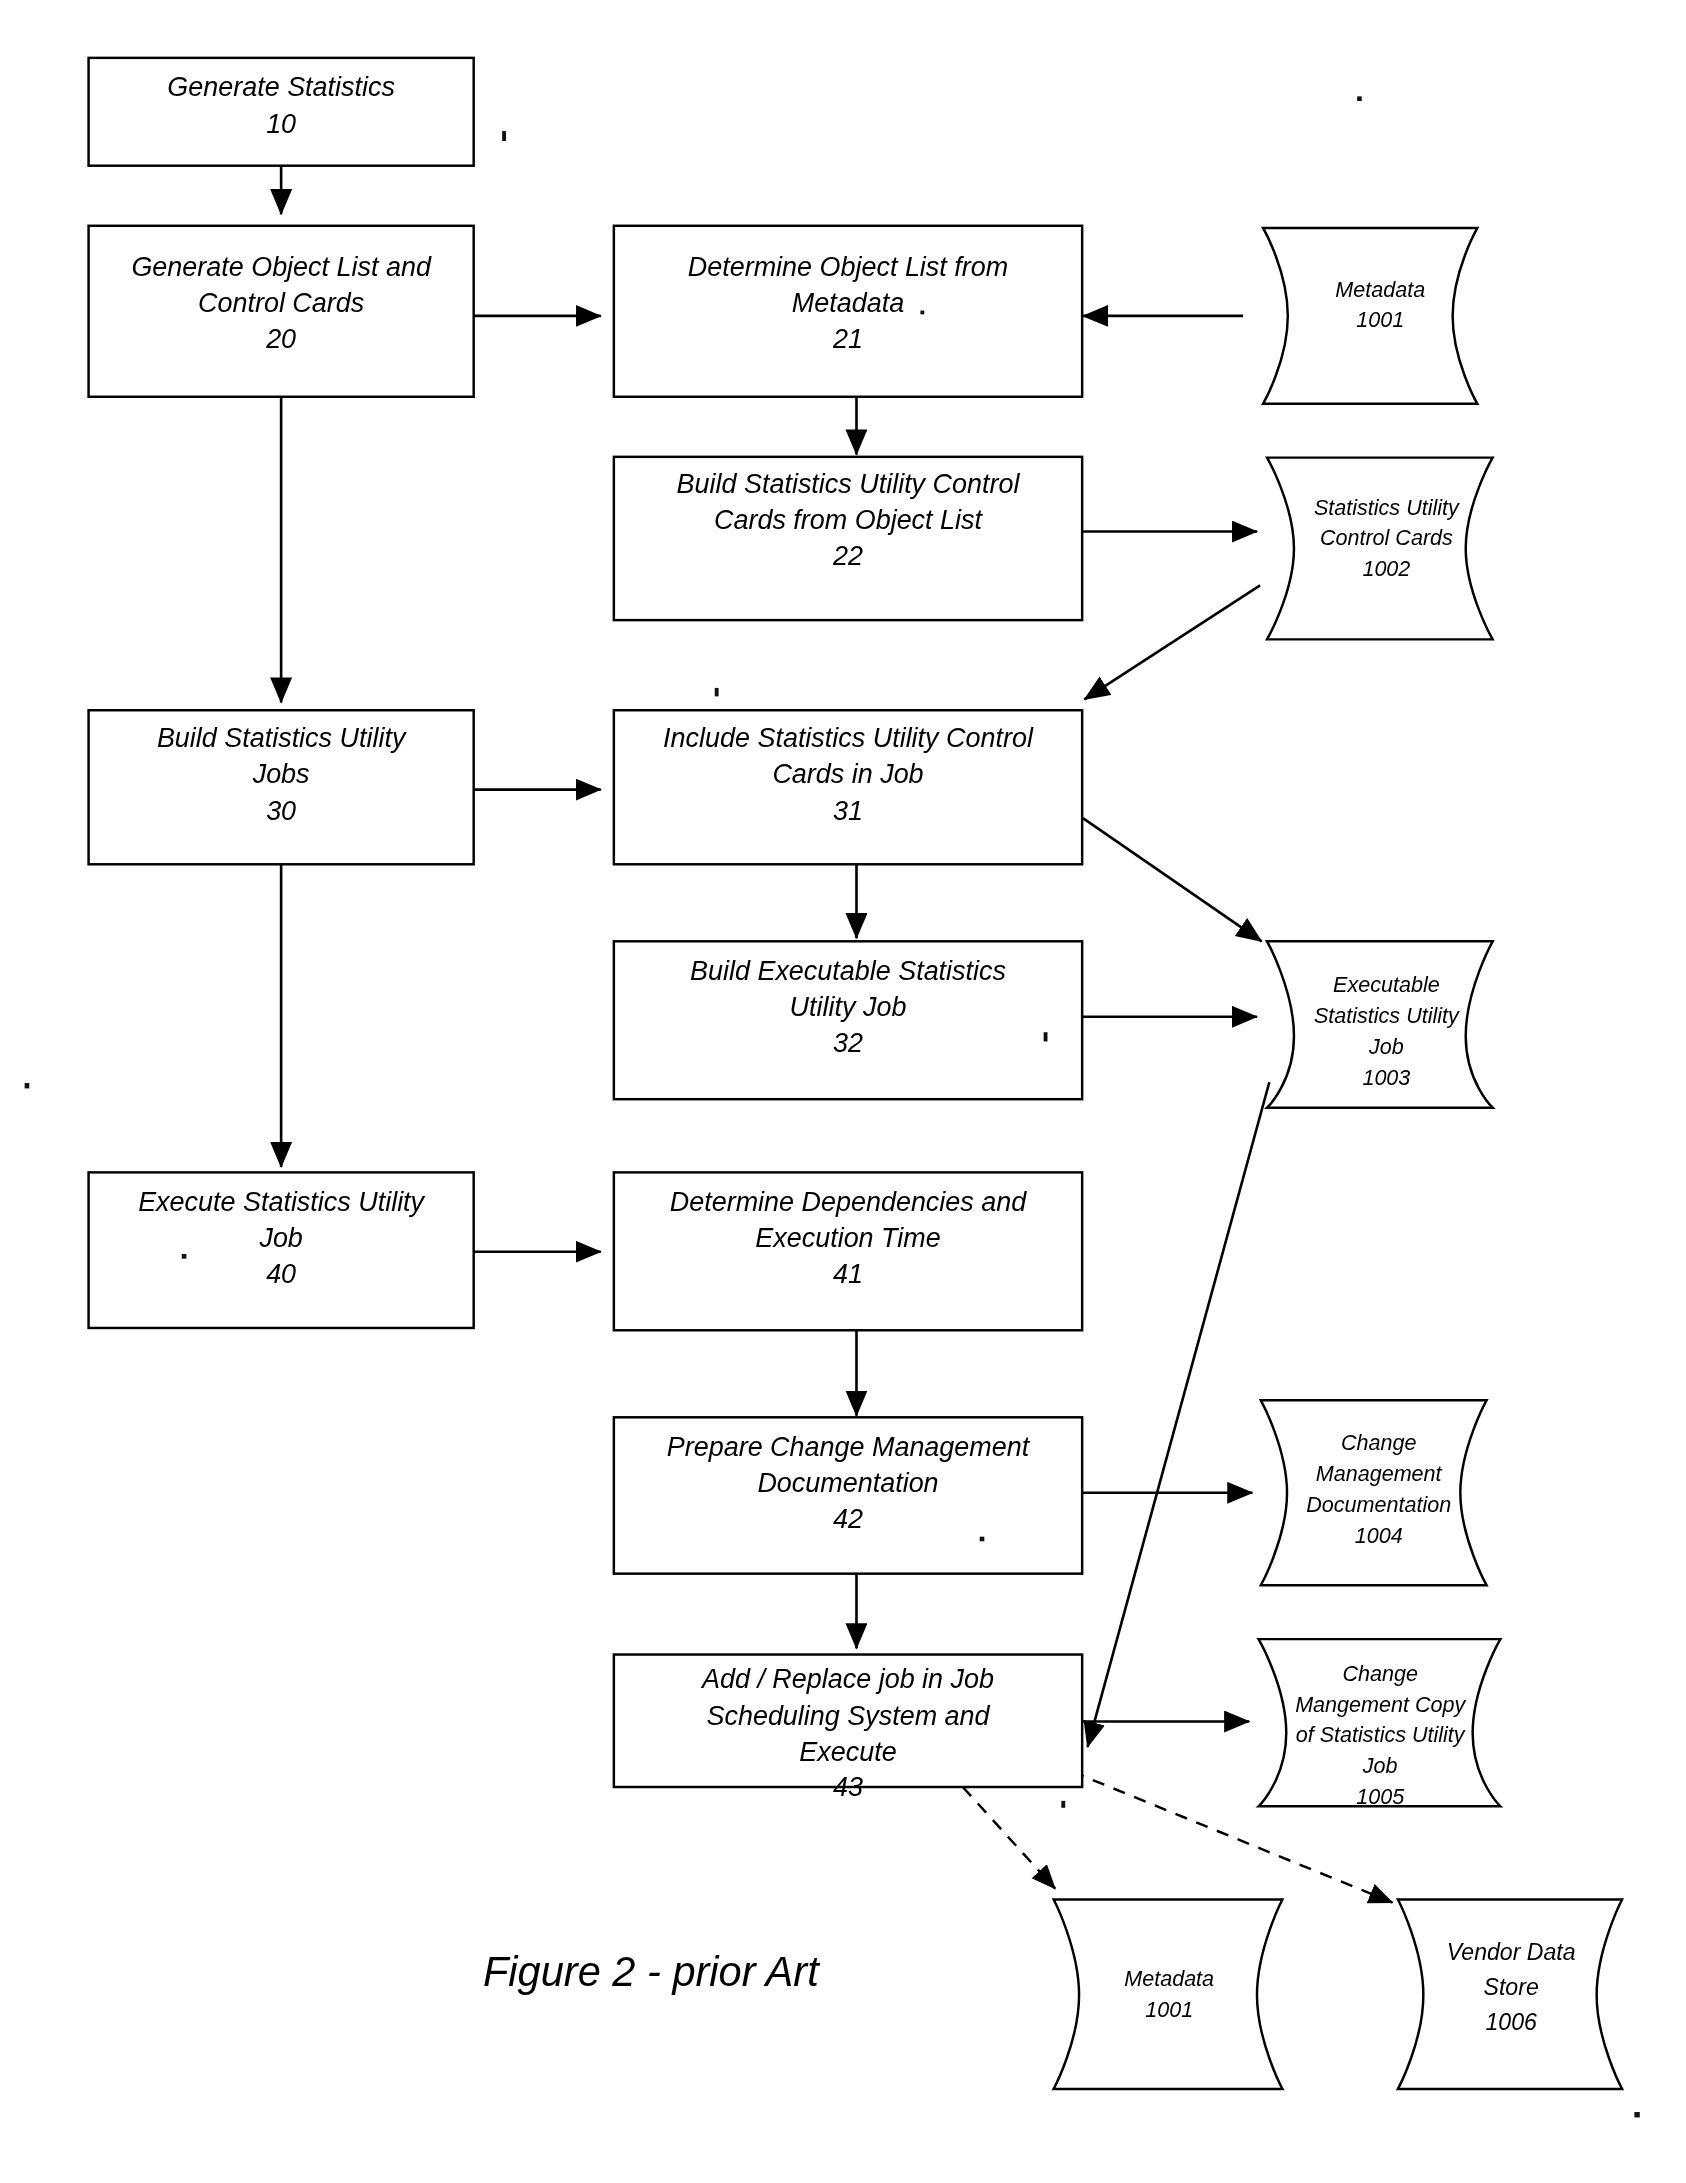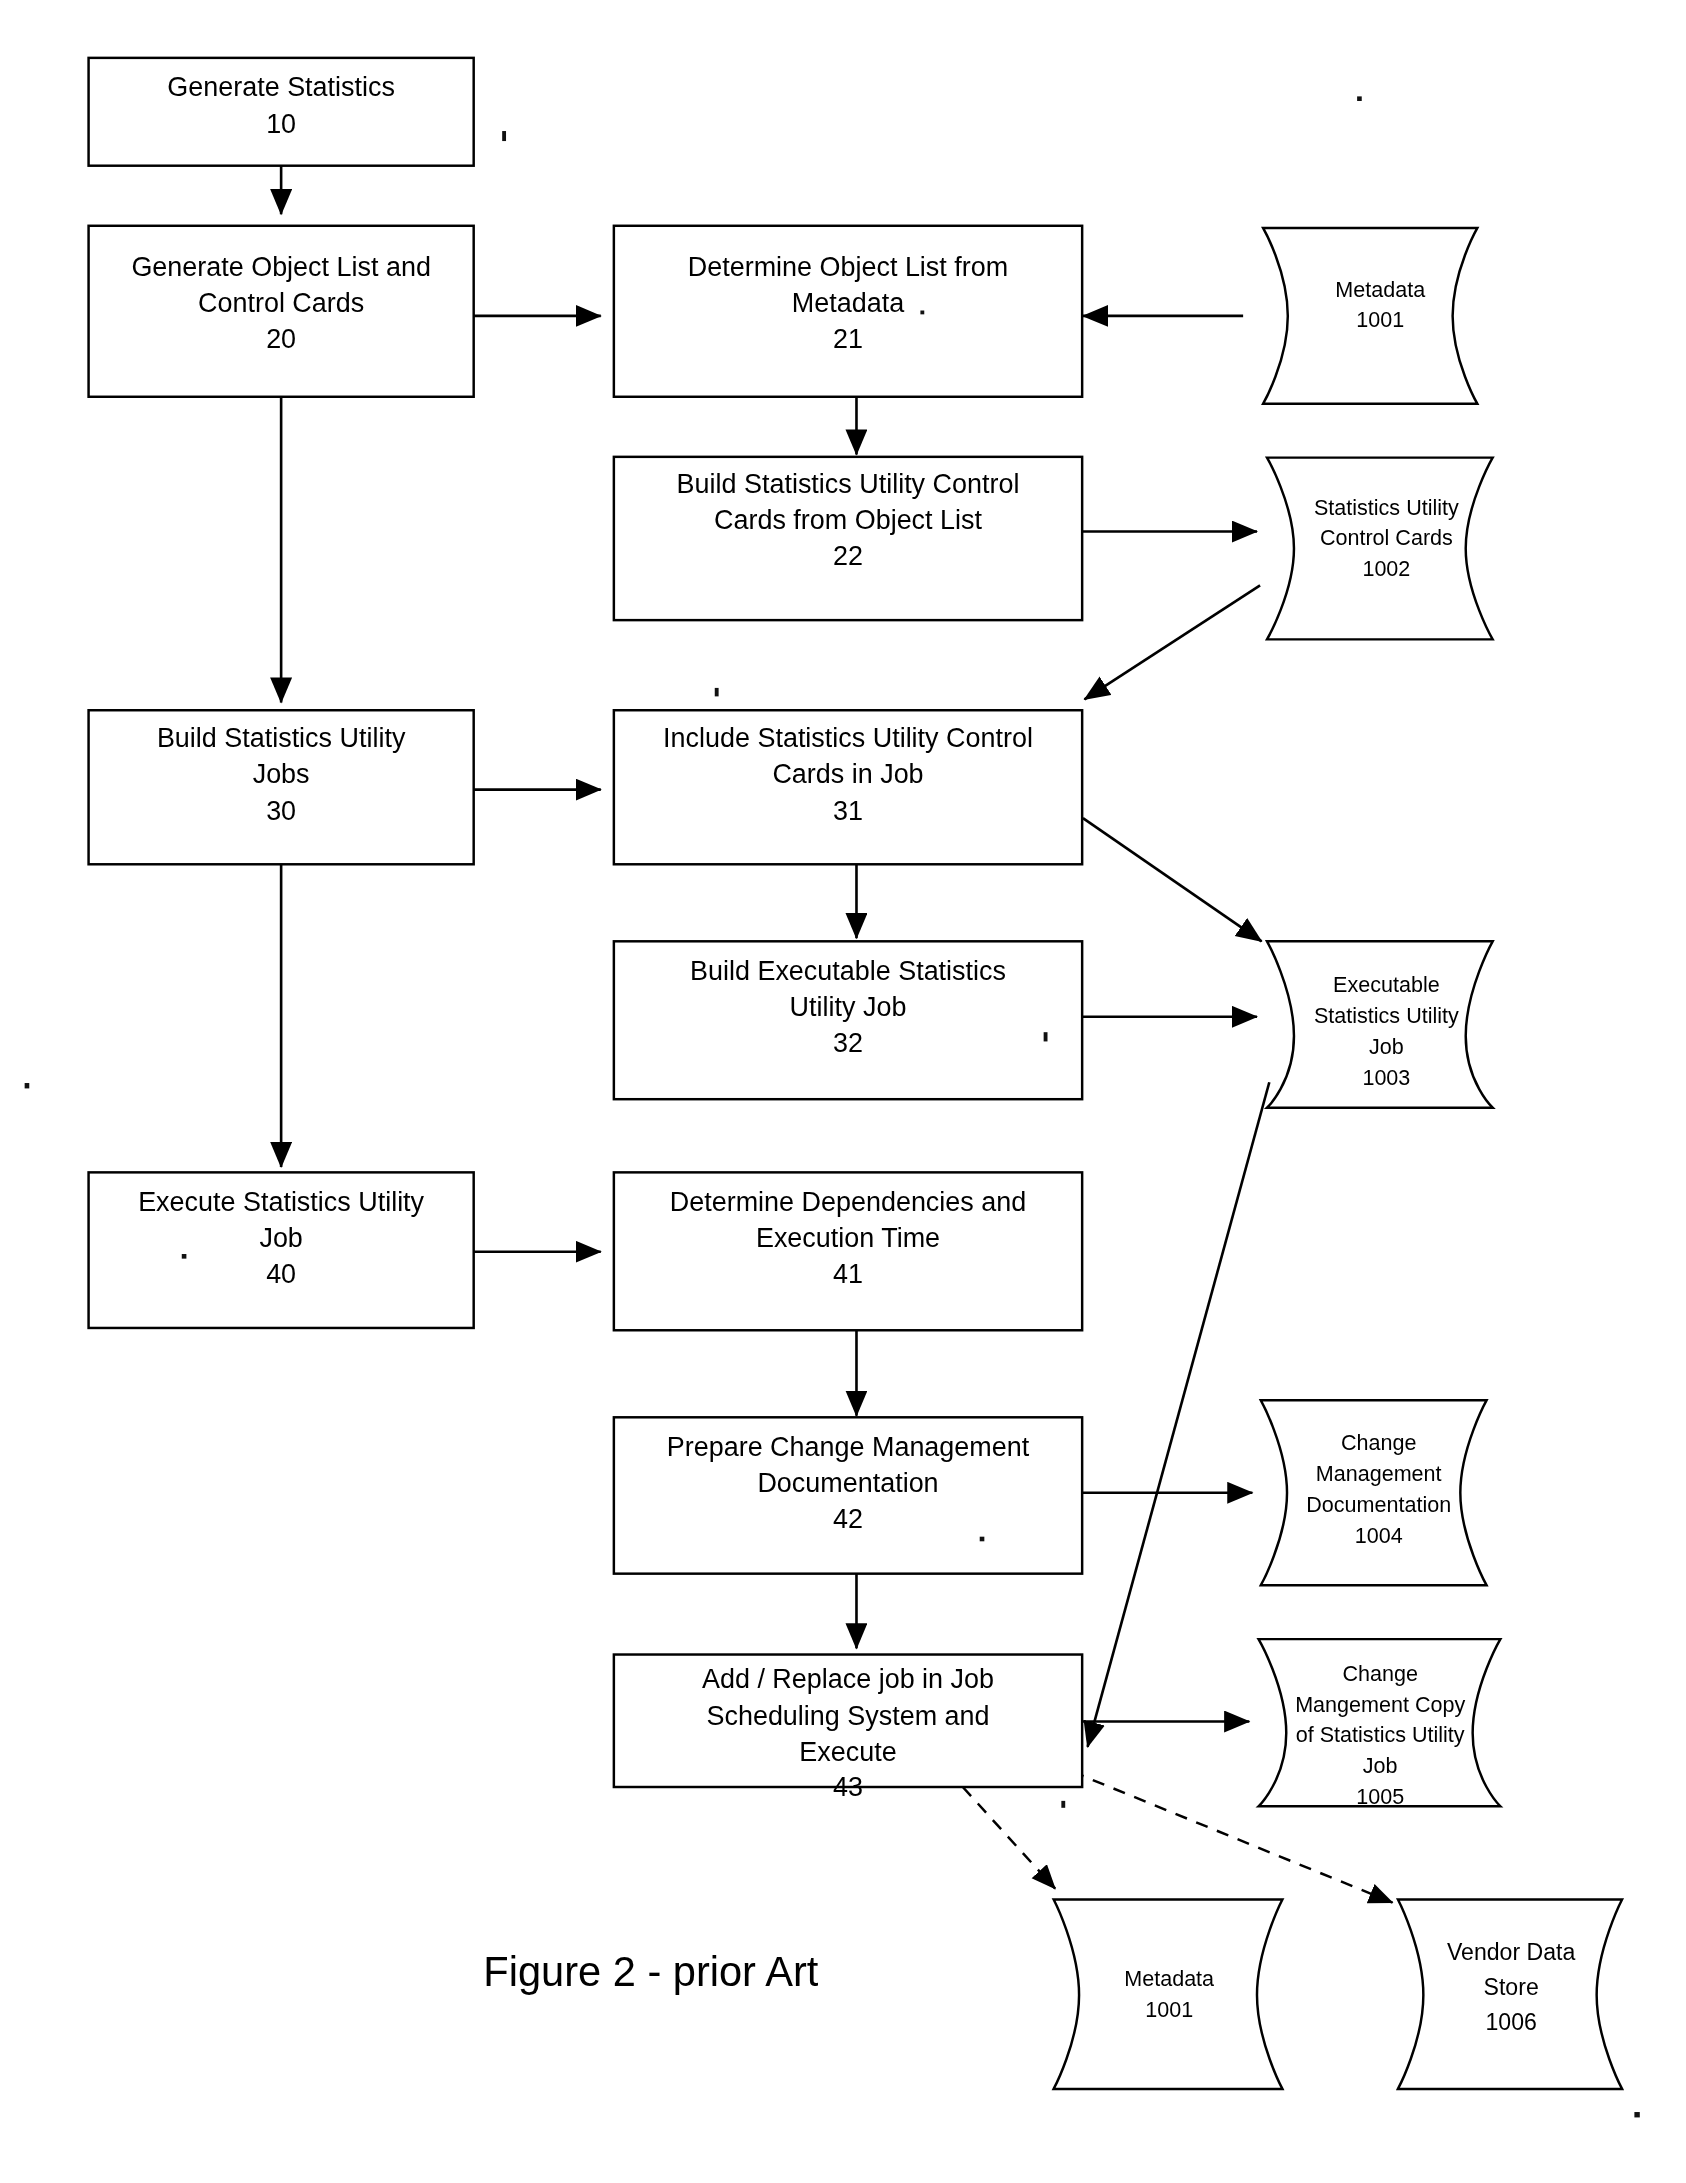--- a/index.html
+++ b/index.html
@@ -11,20 +11,21 @@
     width: 1686px;
     height: 2183px;
     font-family: "Liberation Sans", sans-serif;
     color: #000000;
     overflow: hidden;
   }
   #figure-root {
     position: relative;
     width: 1686px;
     height: 2183px;
+    font-style: italic;
   }
   svg#flow {
     position: absolute;
     top: 0;
     left: 0;
     width: 1686px;
     height: 2183px;
     display: block;
   }
   .proc-rect {

